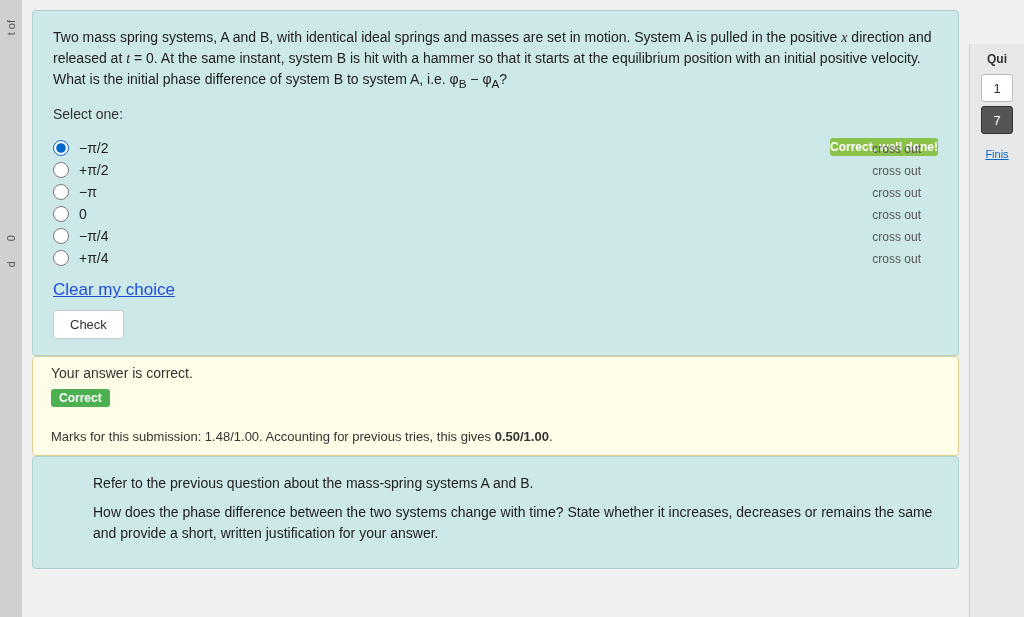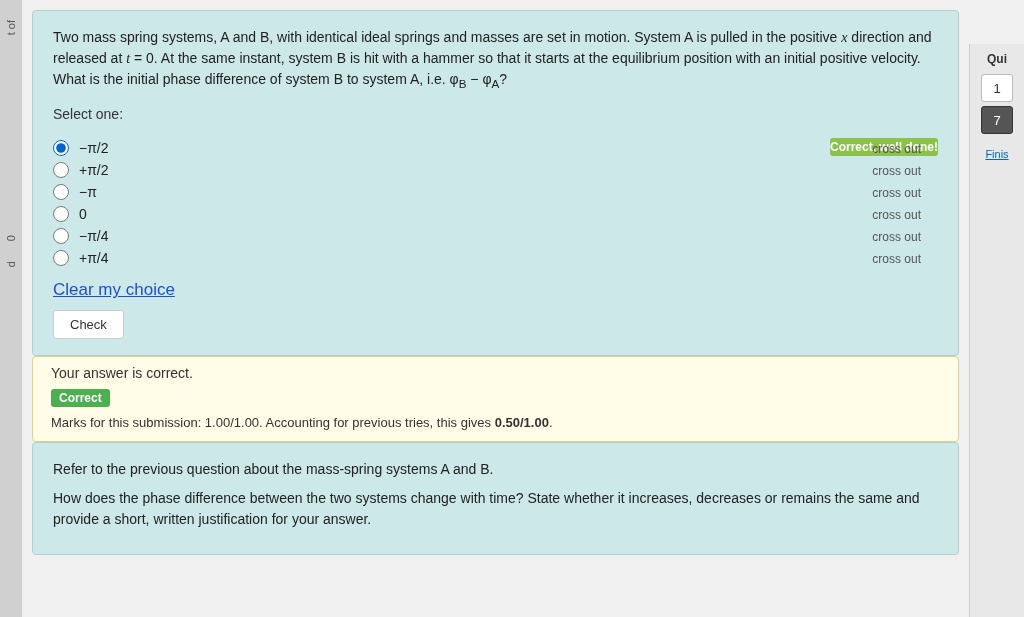--- a/index.html
+++ b/index.html
@@ -144,21 +144,21 @@
     }
 
     .correct-tag {
       display: inline-block;
       background: #4caf50;
       color: white;
       font-size: 12px;
       font-weight: bold;
       padding: 2px 8px;
       border-radius: 3px;
-      margin-bottom: 6px;
+      margin-bottom: 20px;
     }
 
     .marks-text {
       font-size: 13px;
       color: #333;
       line-height: 1.5;
     }
 
     .marks-text strong {
       font-weight: bold;
@@ -170,20 +170,21 @@
       border: 1px solid #b0d0d0;
       border-radius: 4px;
       padding: 16px 20px;
     }
 
     .next-q-text {
       font-size: 14px;
       color: #222;
       line-height: 1.5;
       margin-bottom: 8px;
+      margin-left: 40px;
     }
 
     
     .right-sidebar {
       width: 55px;
       background: #e8e8e8;
       display: flex;
       flex-direction: column;
       align-items: center;
       padding-top: 8px;
@@ -299,21 +300,21 @@
 
     <button class="clear-my-choice">Clear my choice</button>
     <br>
     <button class="check-button">Check</button>
   </div>
 
   <div class="feedback-block">
     <p class="feedback-correct-text">Your answer is correct.</p>
     <span class="correct-tag">Correct</span>
     <p class="marks-text">
-      <span>Marks for this submission: 1.00/1.00. Accounting for previous tries, this gives </span><strong>0.50/1.00</strong><span>.</span>
+      <span>Marks for this submission: 1.48/1.00. Accounting for previous tries, this gives </span><strong>0.50/1.00</strong><span>.</span>
     </p>
   </div>
 
   <div class="next-question-block">
     <p class="next-q-text">Refer to the previous question about the mass-spring systems A and B.</p>
     <p class="next-q-text">How does the phase difference between the two systems change with time? State whether it increases, decreases or remains the same and provide a short, written justification for your answer.</p>
   </div>
 
 </div>
 

